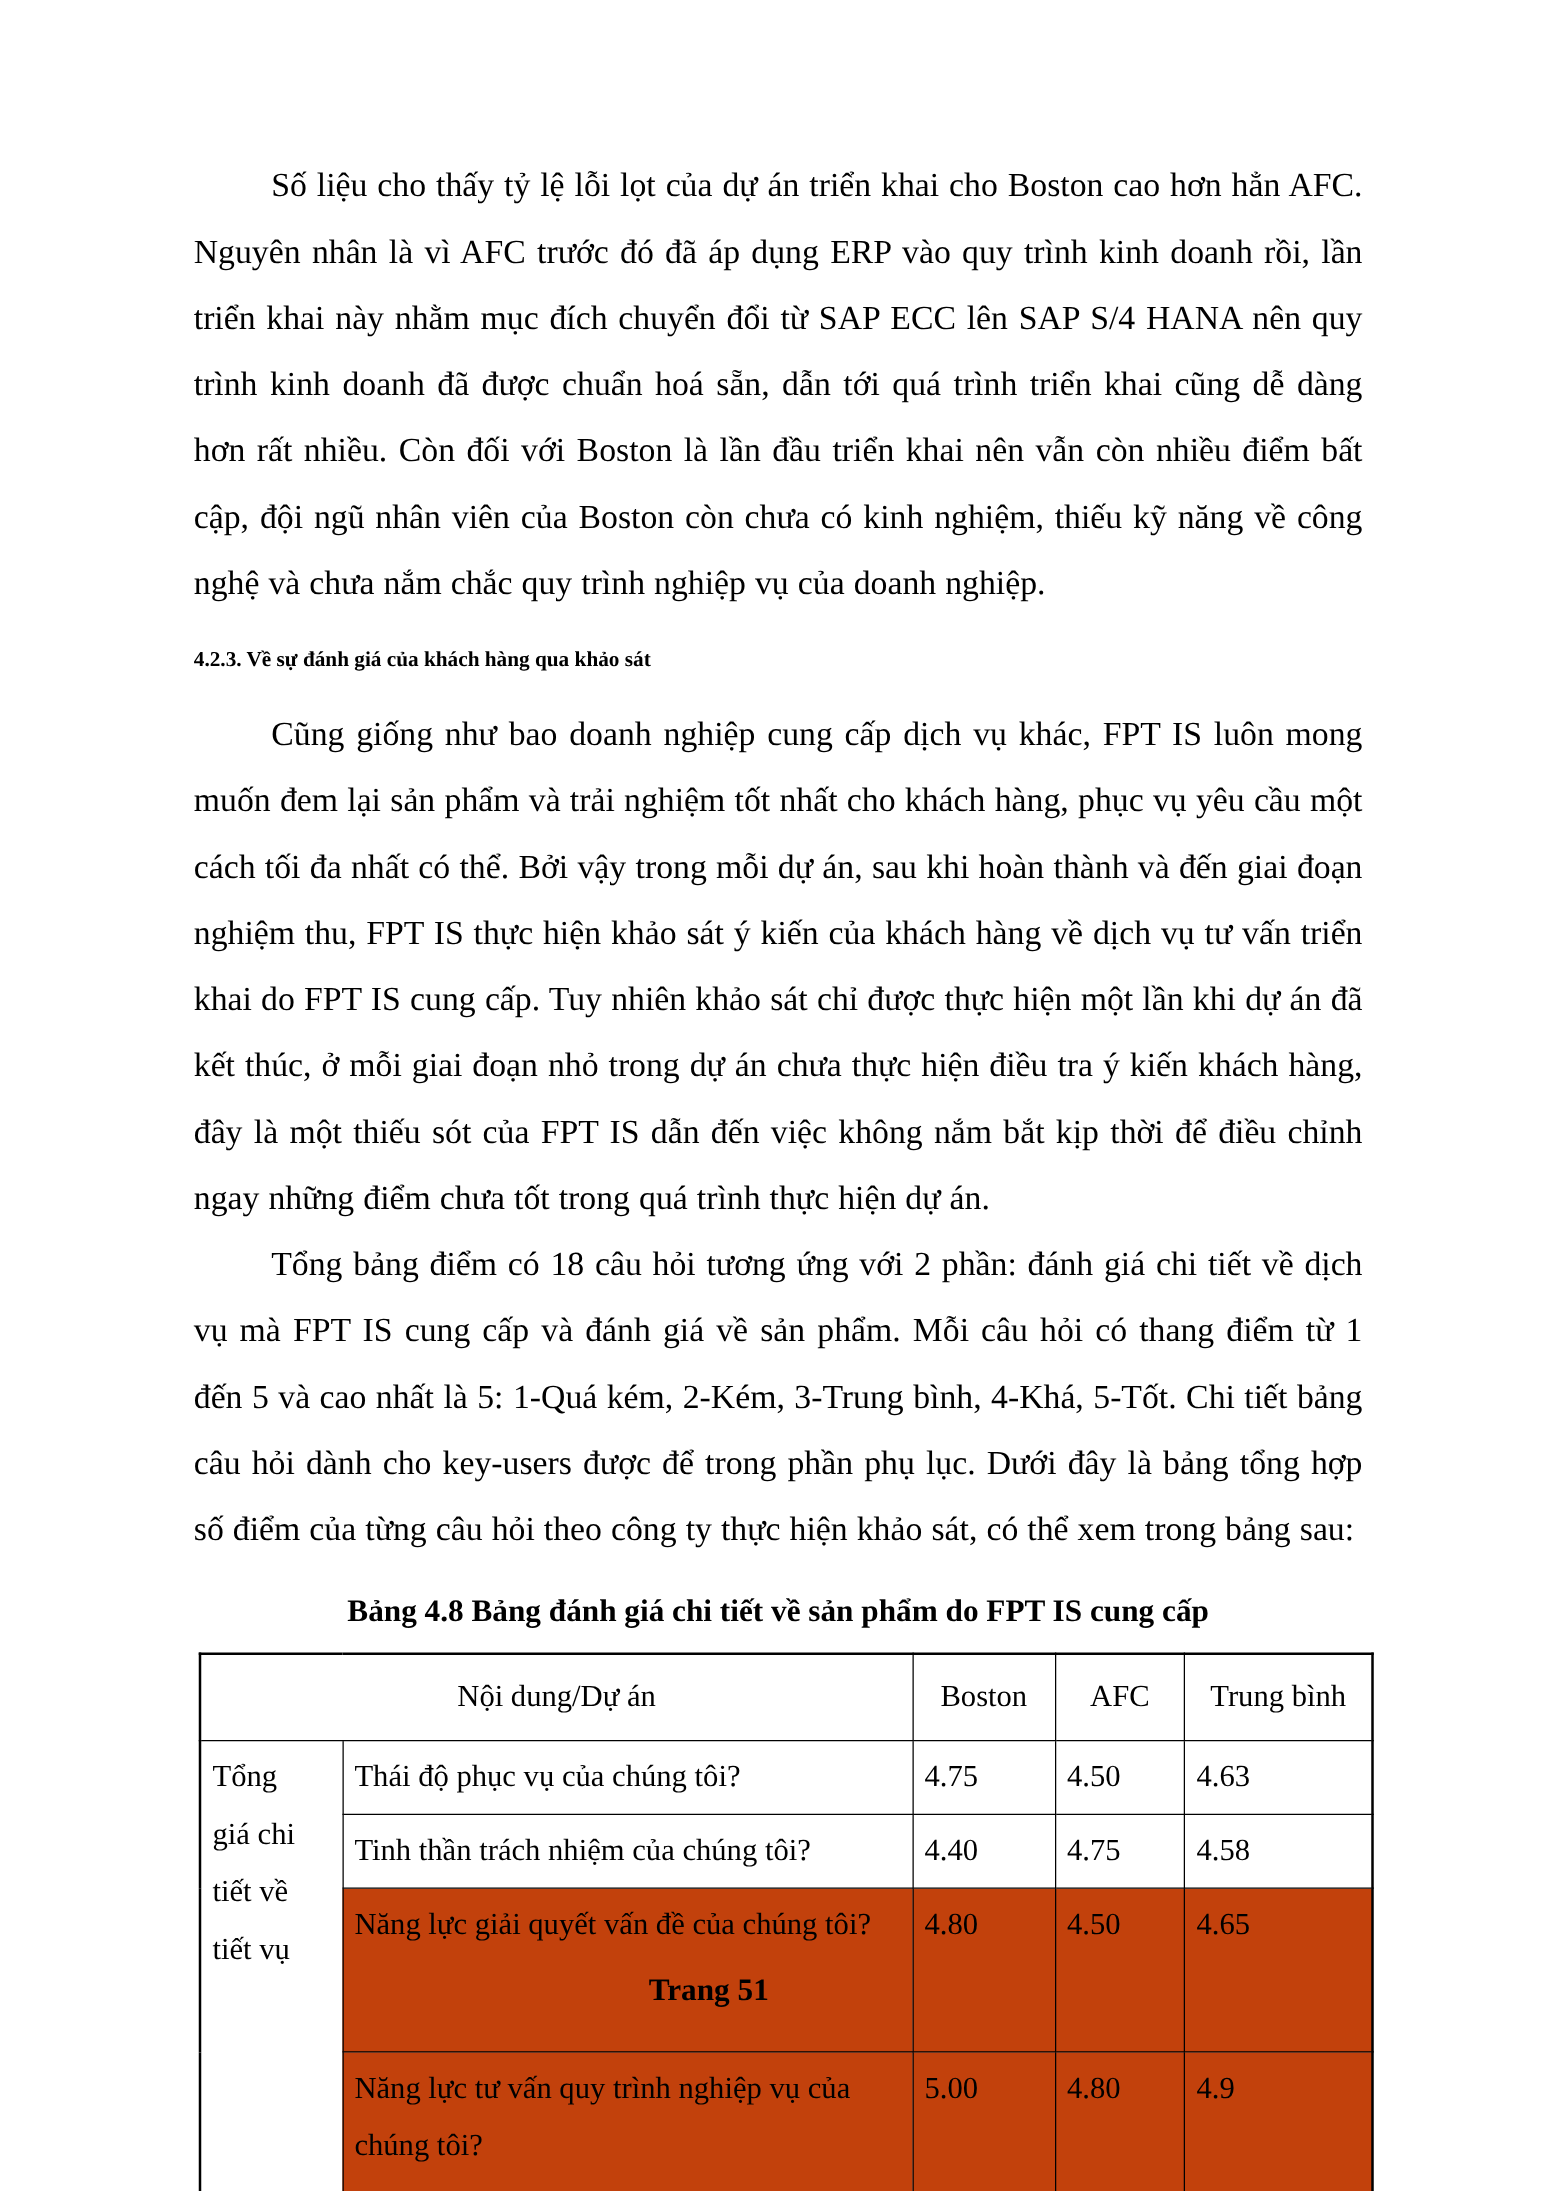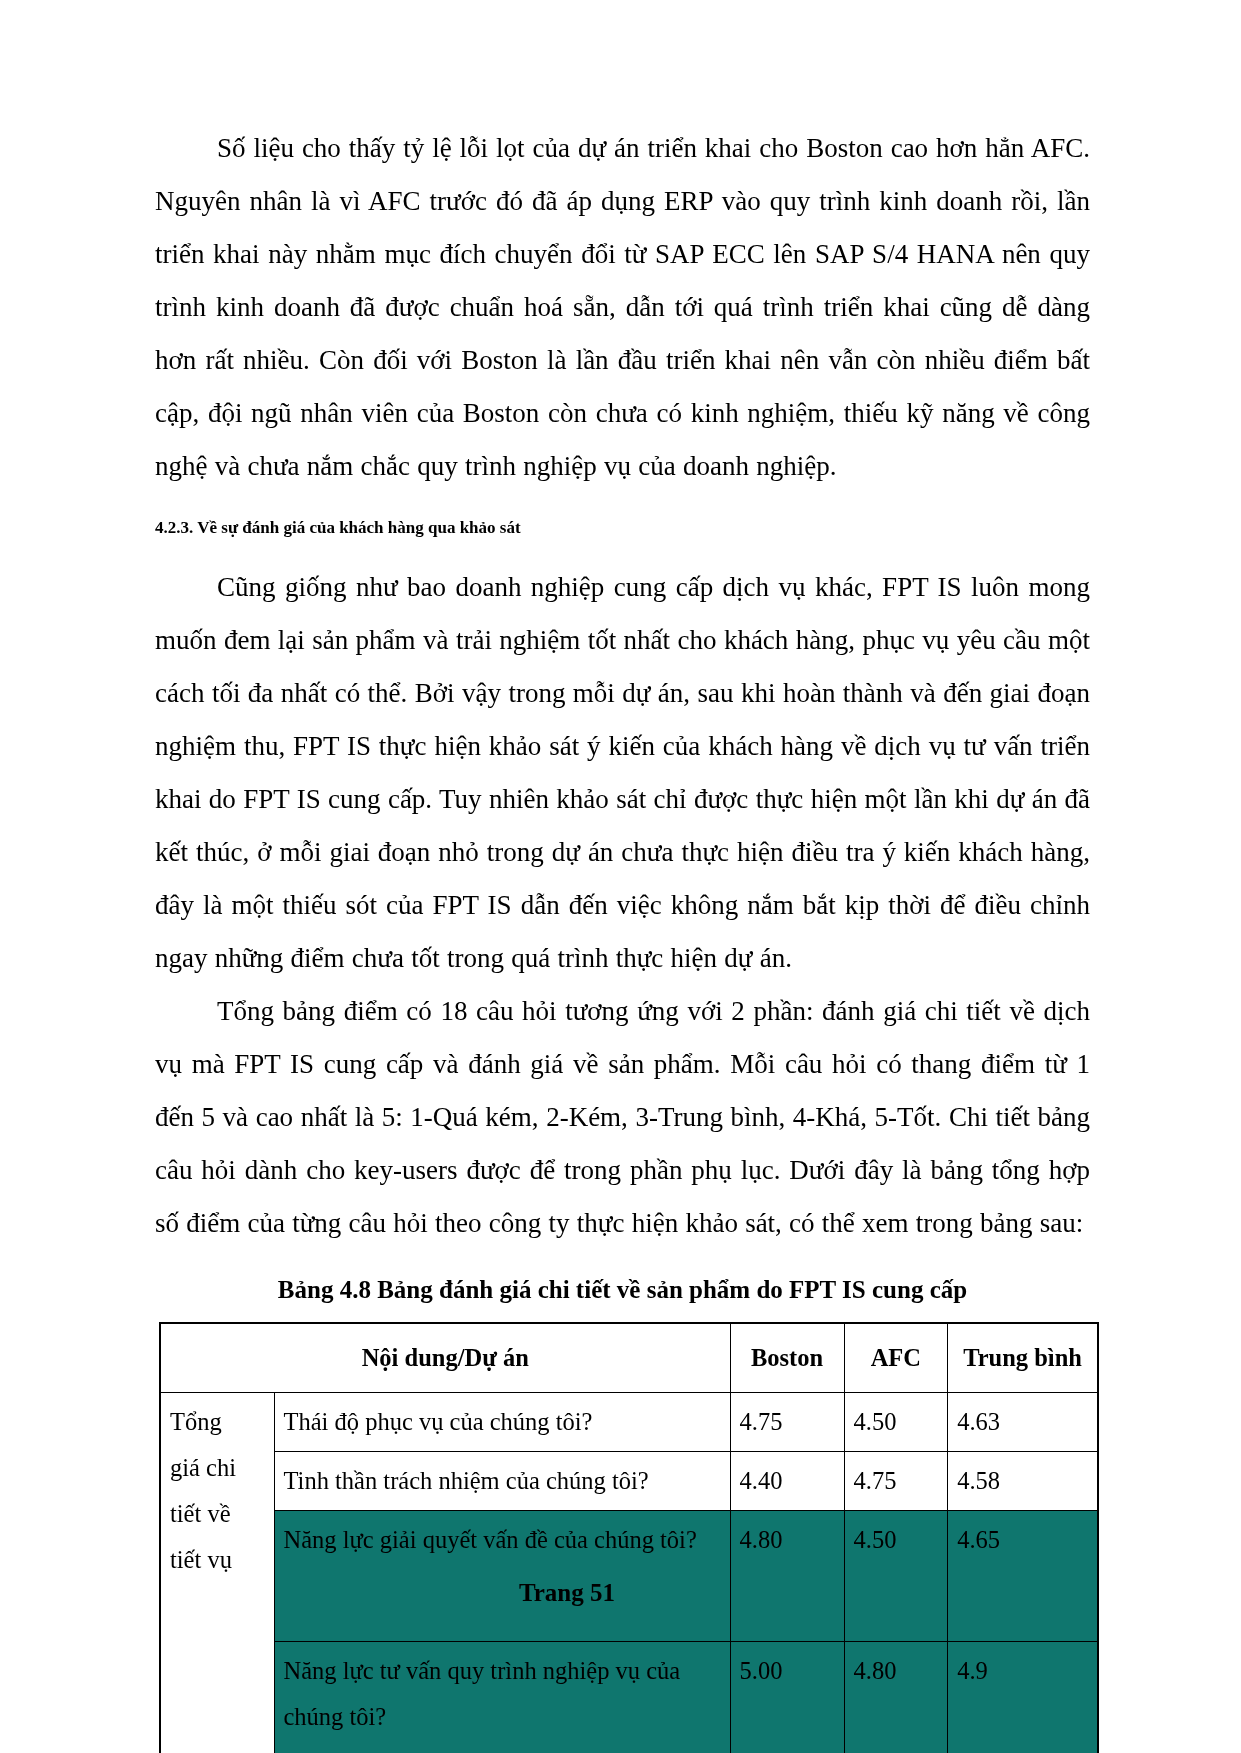--- a/index.html
+++ b/index.html
@@ -63,21 +63,21 @@
   table.data-table td, table.data-table th {
     border: 1.6px solid #000;
     padding: 6px 9px;
     font-size: 24.5px;
     line-height: 46px;
     vertical-align: top;
     font-weight: normal;
     text-align: left;
   }
   table.data-table .hdr {
-    font-weight: bold;
+    font-weight: normal;
     text-align: center;
     height: 56px;
     vertical-align: middle;
     line-height: 30px;
   }
   .col-cat   { width: 110px; }
   .col-desc  { width: 440px; }
   .col-bos   { width: 110px; }
   .col-afc   { width: 100px; }
   .col-avg   { width: 145px; }
@@ -85,21 +85,21 @@
   td.cat-cell {
     font-weight: bold;
     text-align: center;
     vertical-align: middle;
     line-height: 60px;
     background: #ffffff;
     padding: 4px 2px;
   }
   td.avg-cell { font-weight: bold; }
   td.num-cell { text-align: left; }
-  tr.shaded td { background: #0f766e; }
+  tr.shaded td { background: #c2410c; }
   td.tall { height: 118px; }
 
   .footer {
     position: absolute;
     left: 0;
     top: 1578px;
     width: 1134px;
     text-align: center;
     font-size: 25px;
     font-weight: bold;

